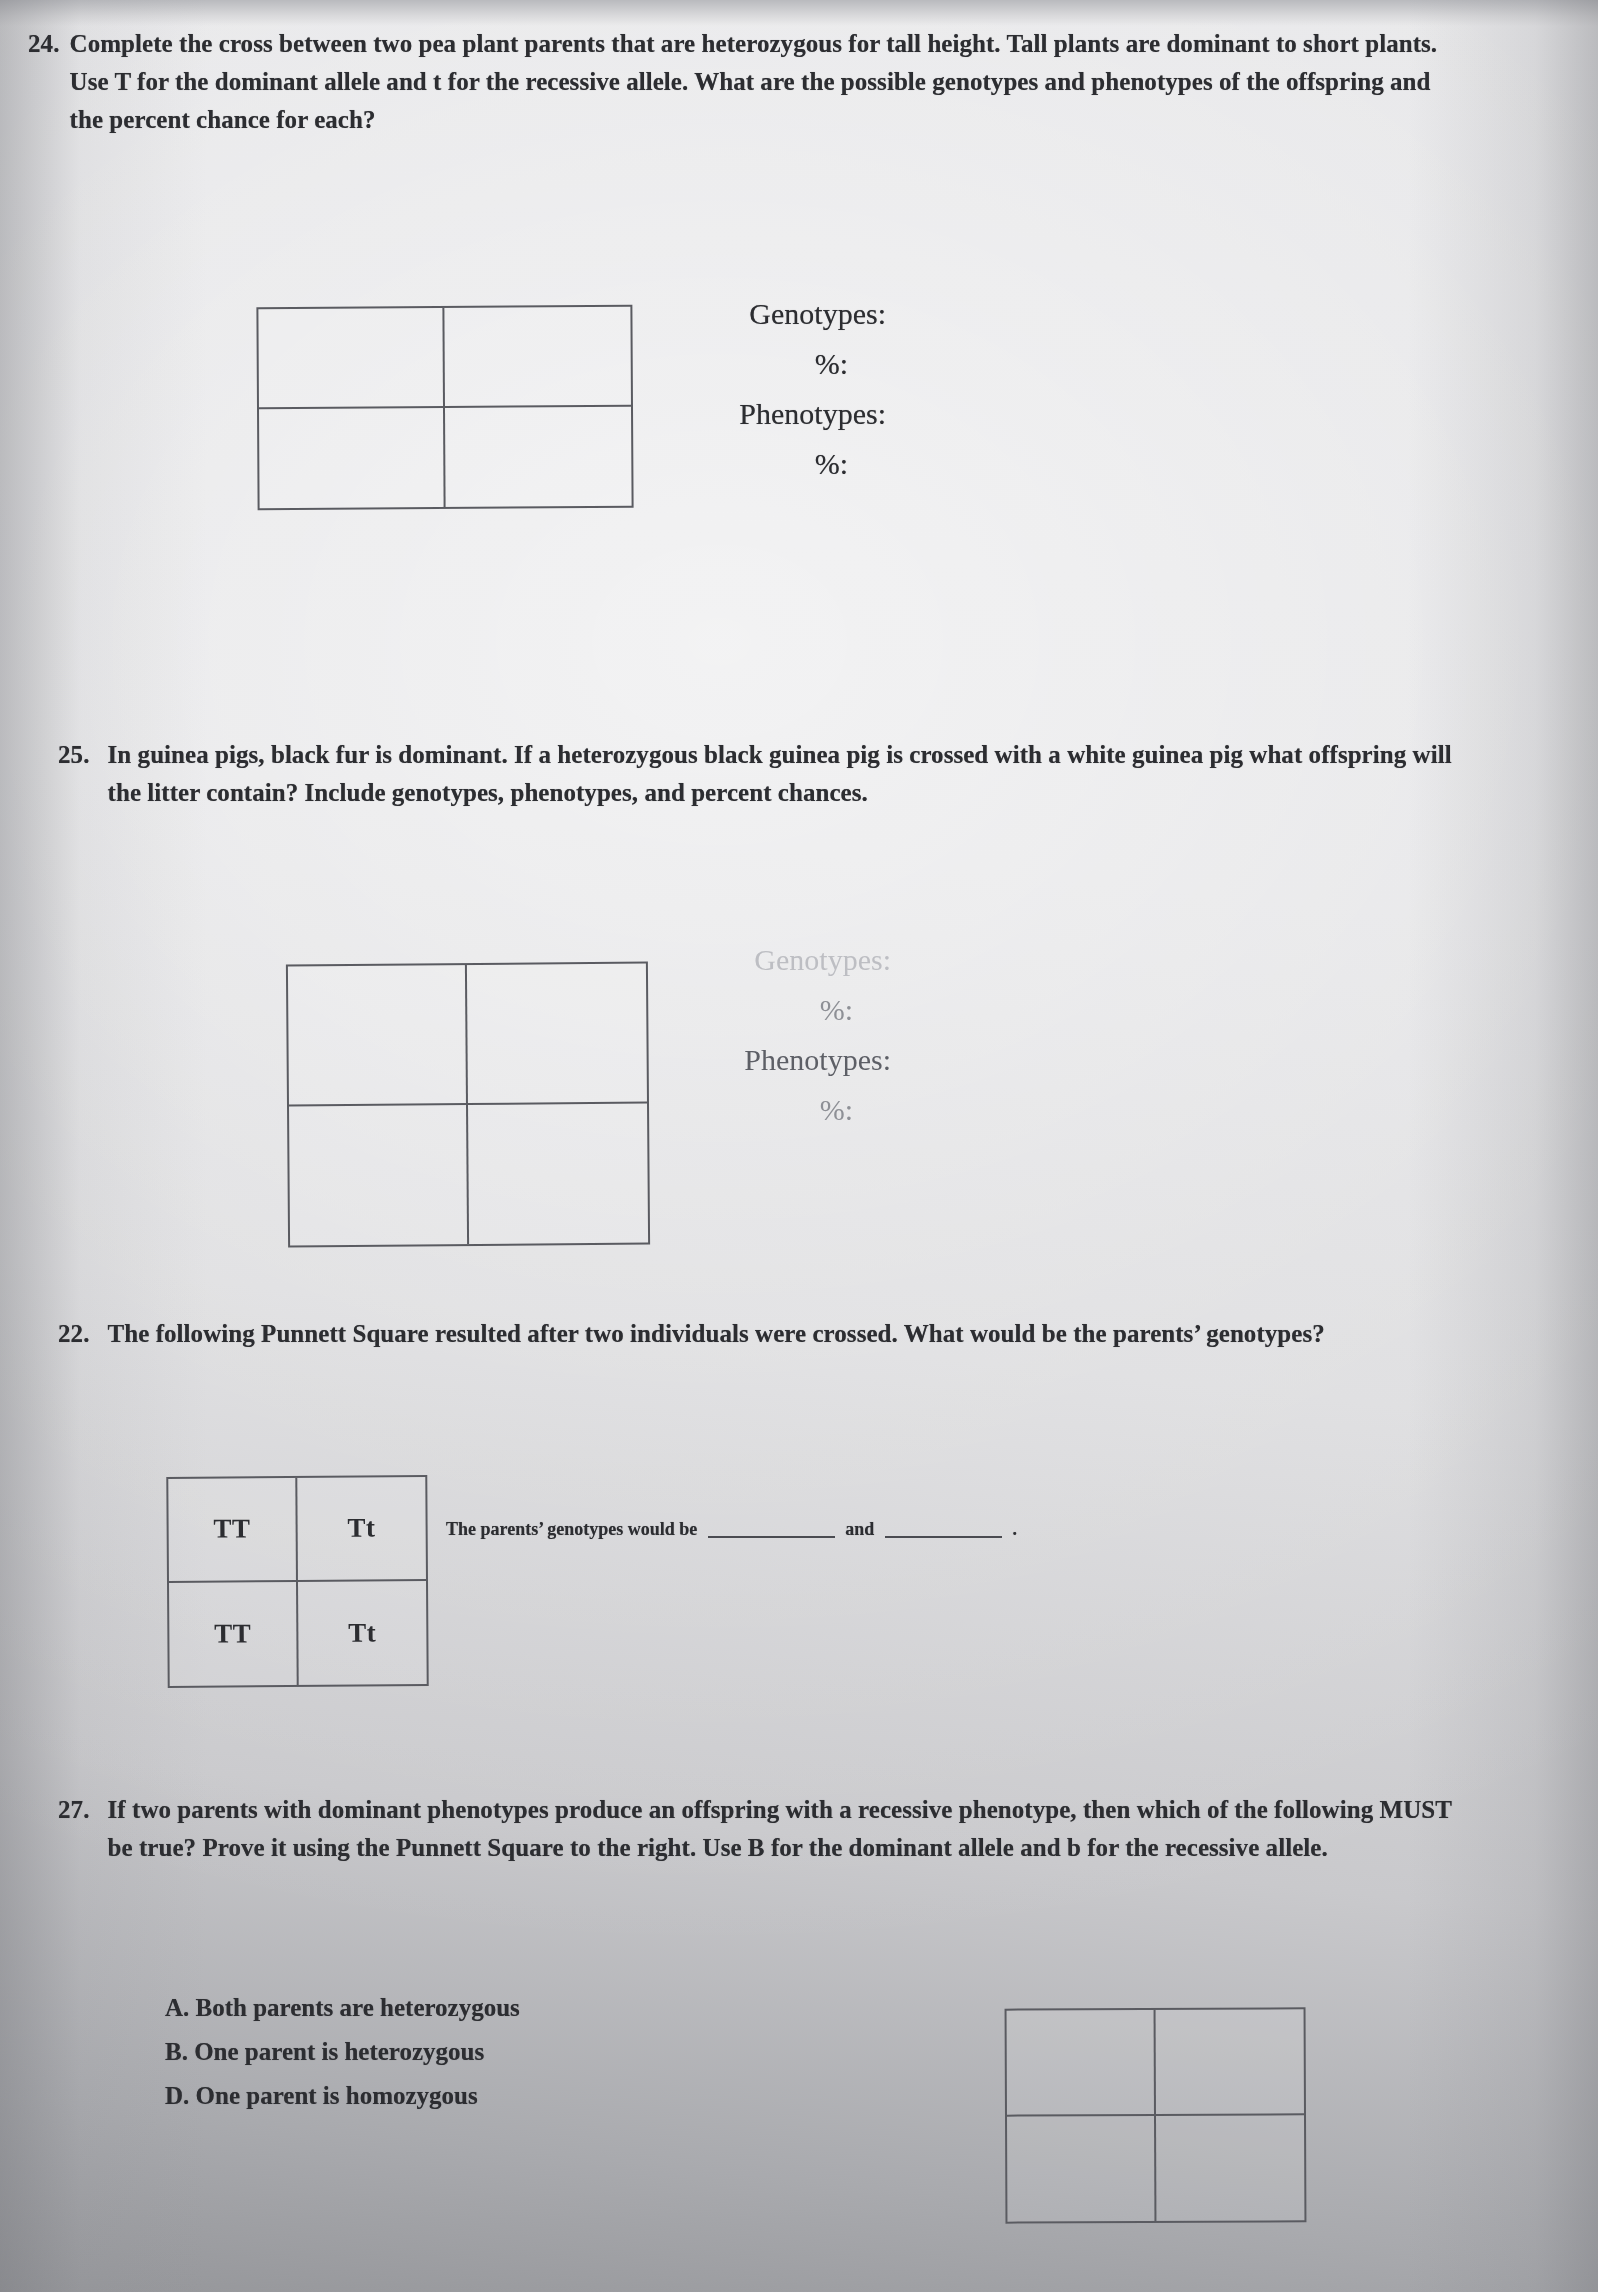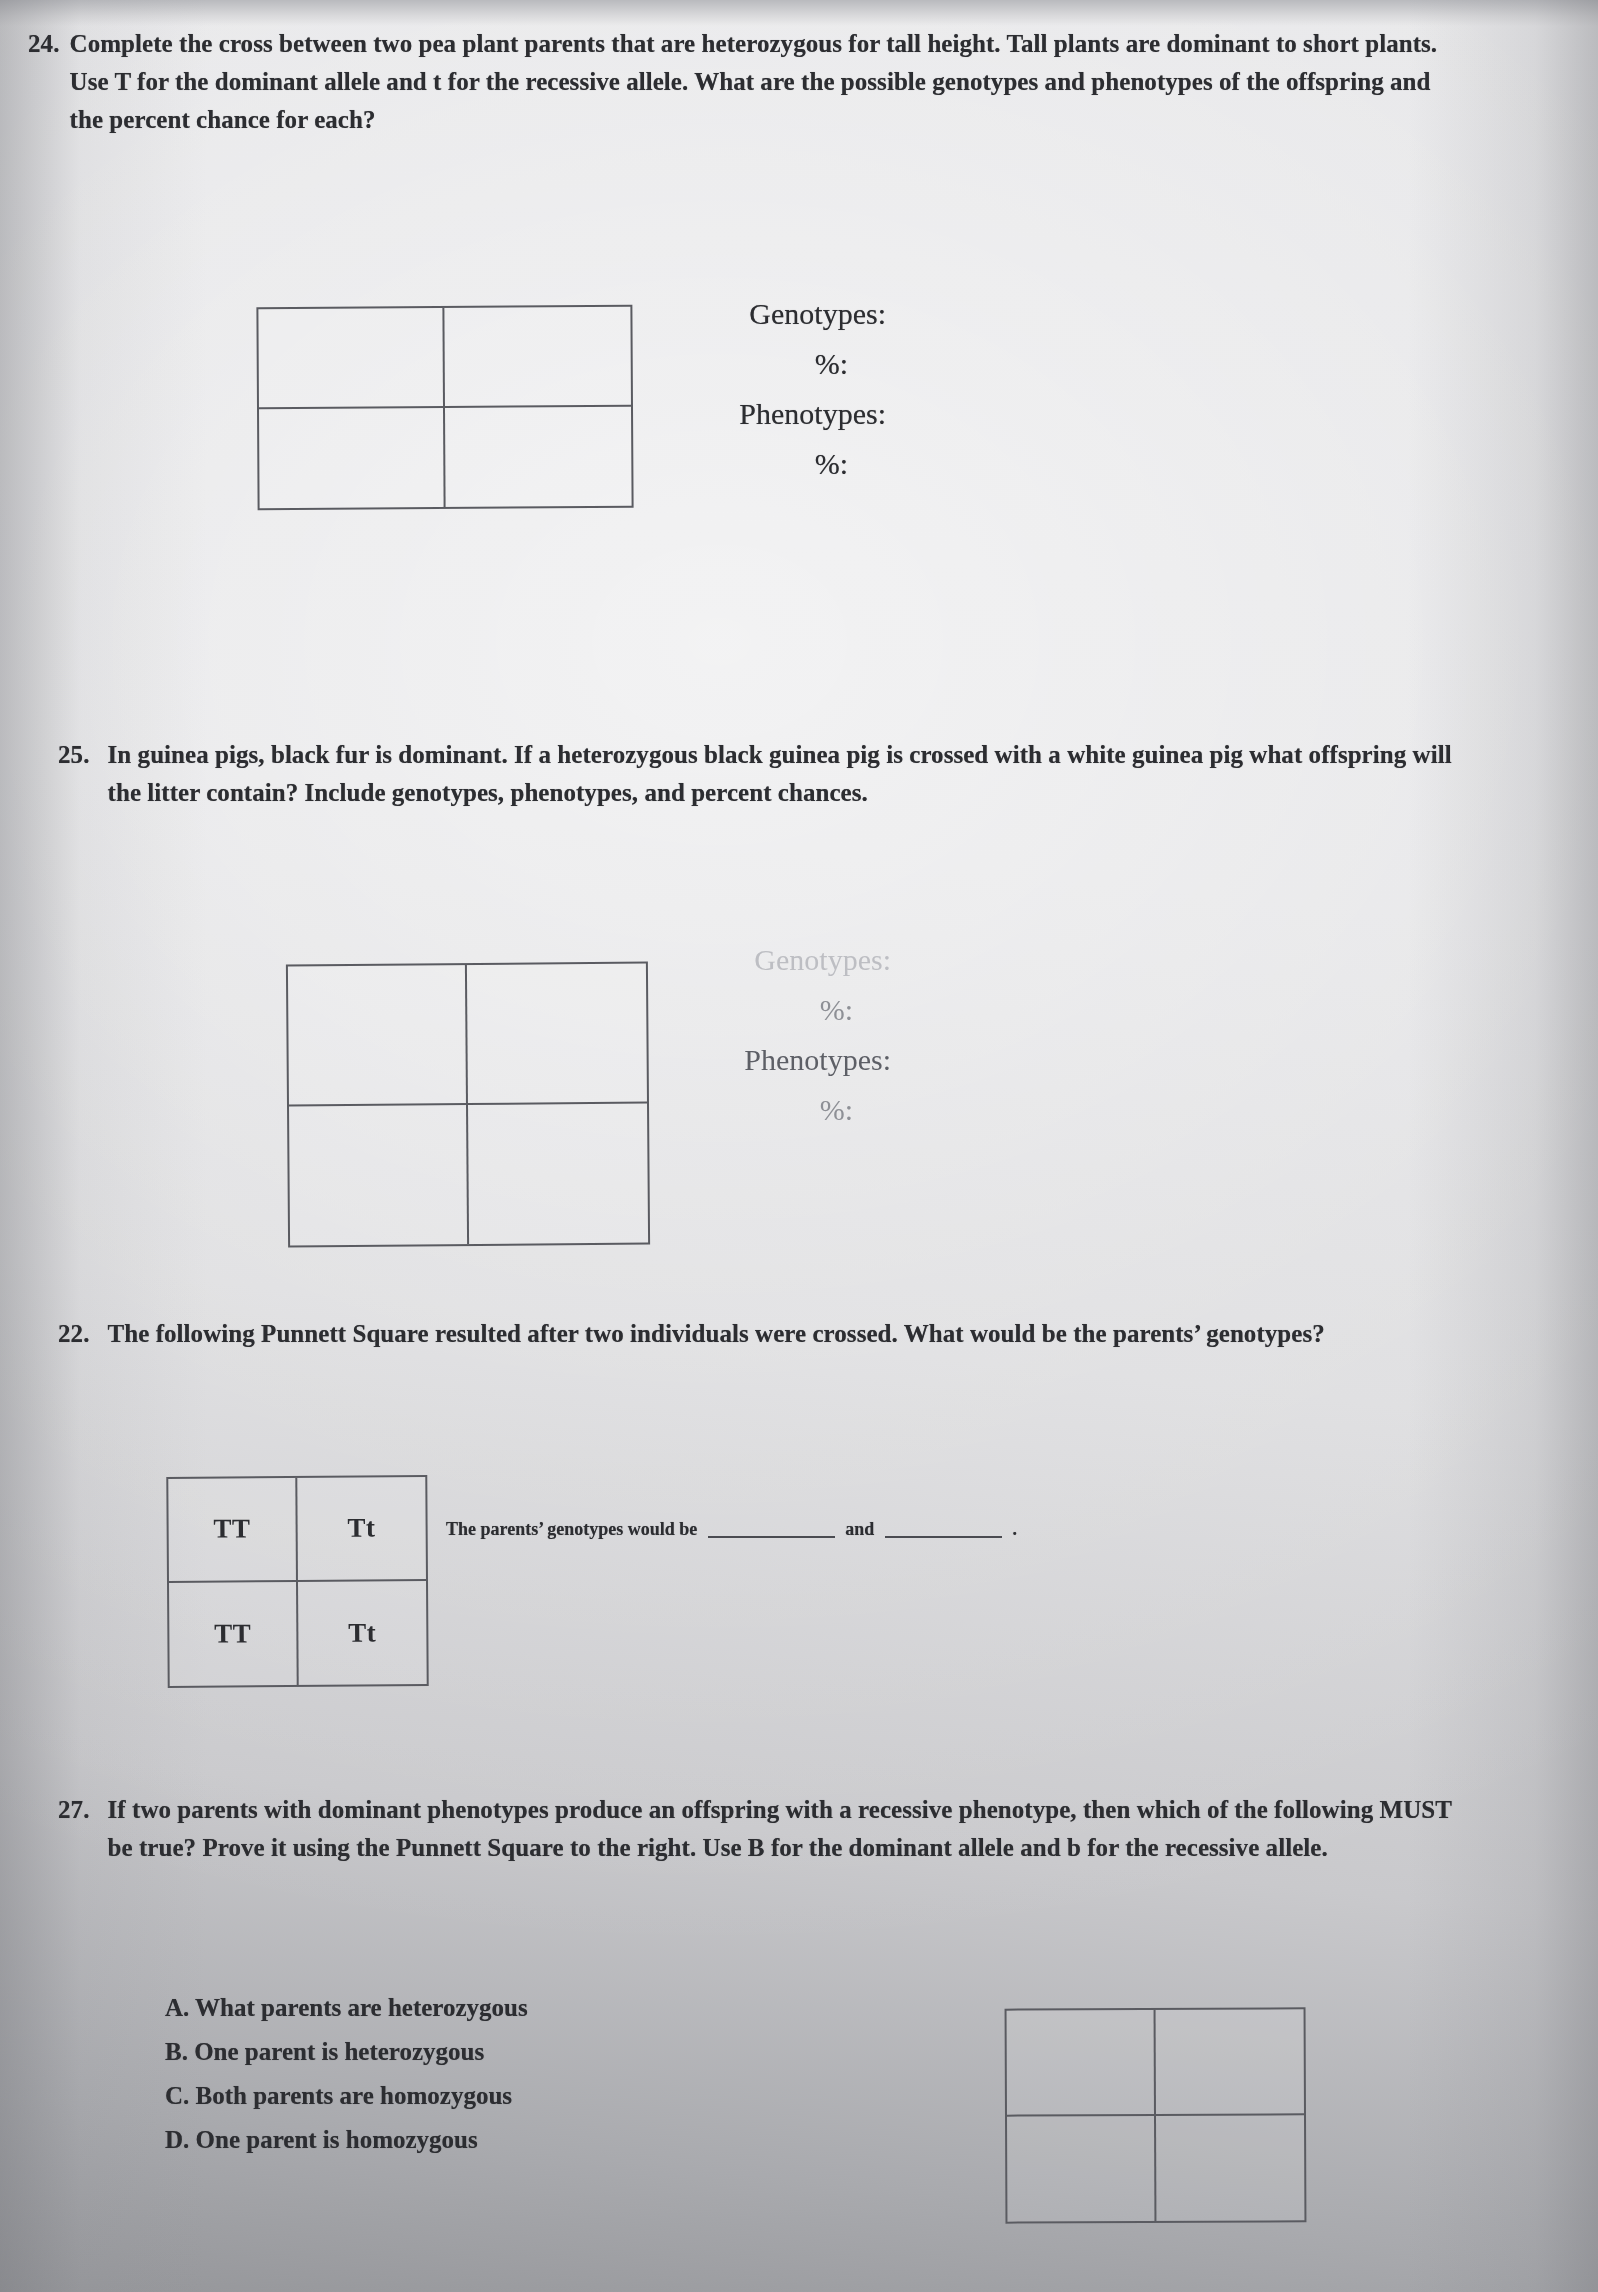--- a/index.html
+++ b/index.html
@@ -213,23 +213,22 @@
     </div>
 
     <div class="q soft" id="q27" style="left:58px; top:1791px; width:1443px;">
       <div class="q-num">27.</div>
       <div class="q-body" style="margin-left:18px; width:1368px;">
         <span>If two parents with dominant phenotypes produce an offspring with a recessive phenotype, then which of the following </span><b>MUST</b><span> be true? Prove it using the Punnett Square to the right. Use B for the dominant allele and b for the recessive allele.</span>
       </div>
     </div>
 
     <div class="choices soft" style="left:165px; top:1986px;">
-      <div class="choice">A. What parents are heterozygous</div>
+      <div class="choice">A. Both parents are heterozygous</div>
       <div class="choice">B. One parent is heterozygous</div>
-      <div class="choice">C. Both parents are homozygous</div>
       <div class="choice">D. One parent is homozygous</div>
     </div>
 
     <div class="punnett" id="sq-27" style="left:1005px; top:2008px; width:297px; height:211px;">
       <div class="cell"></div>
       <div class="cell"></div>
       <div class="cell"></div>
       <div class="cell"></div>
     </div>
 

